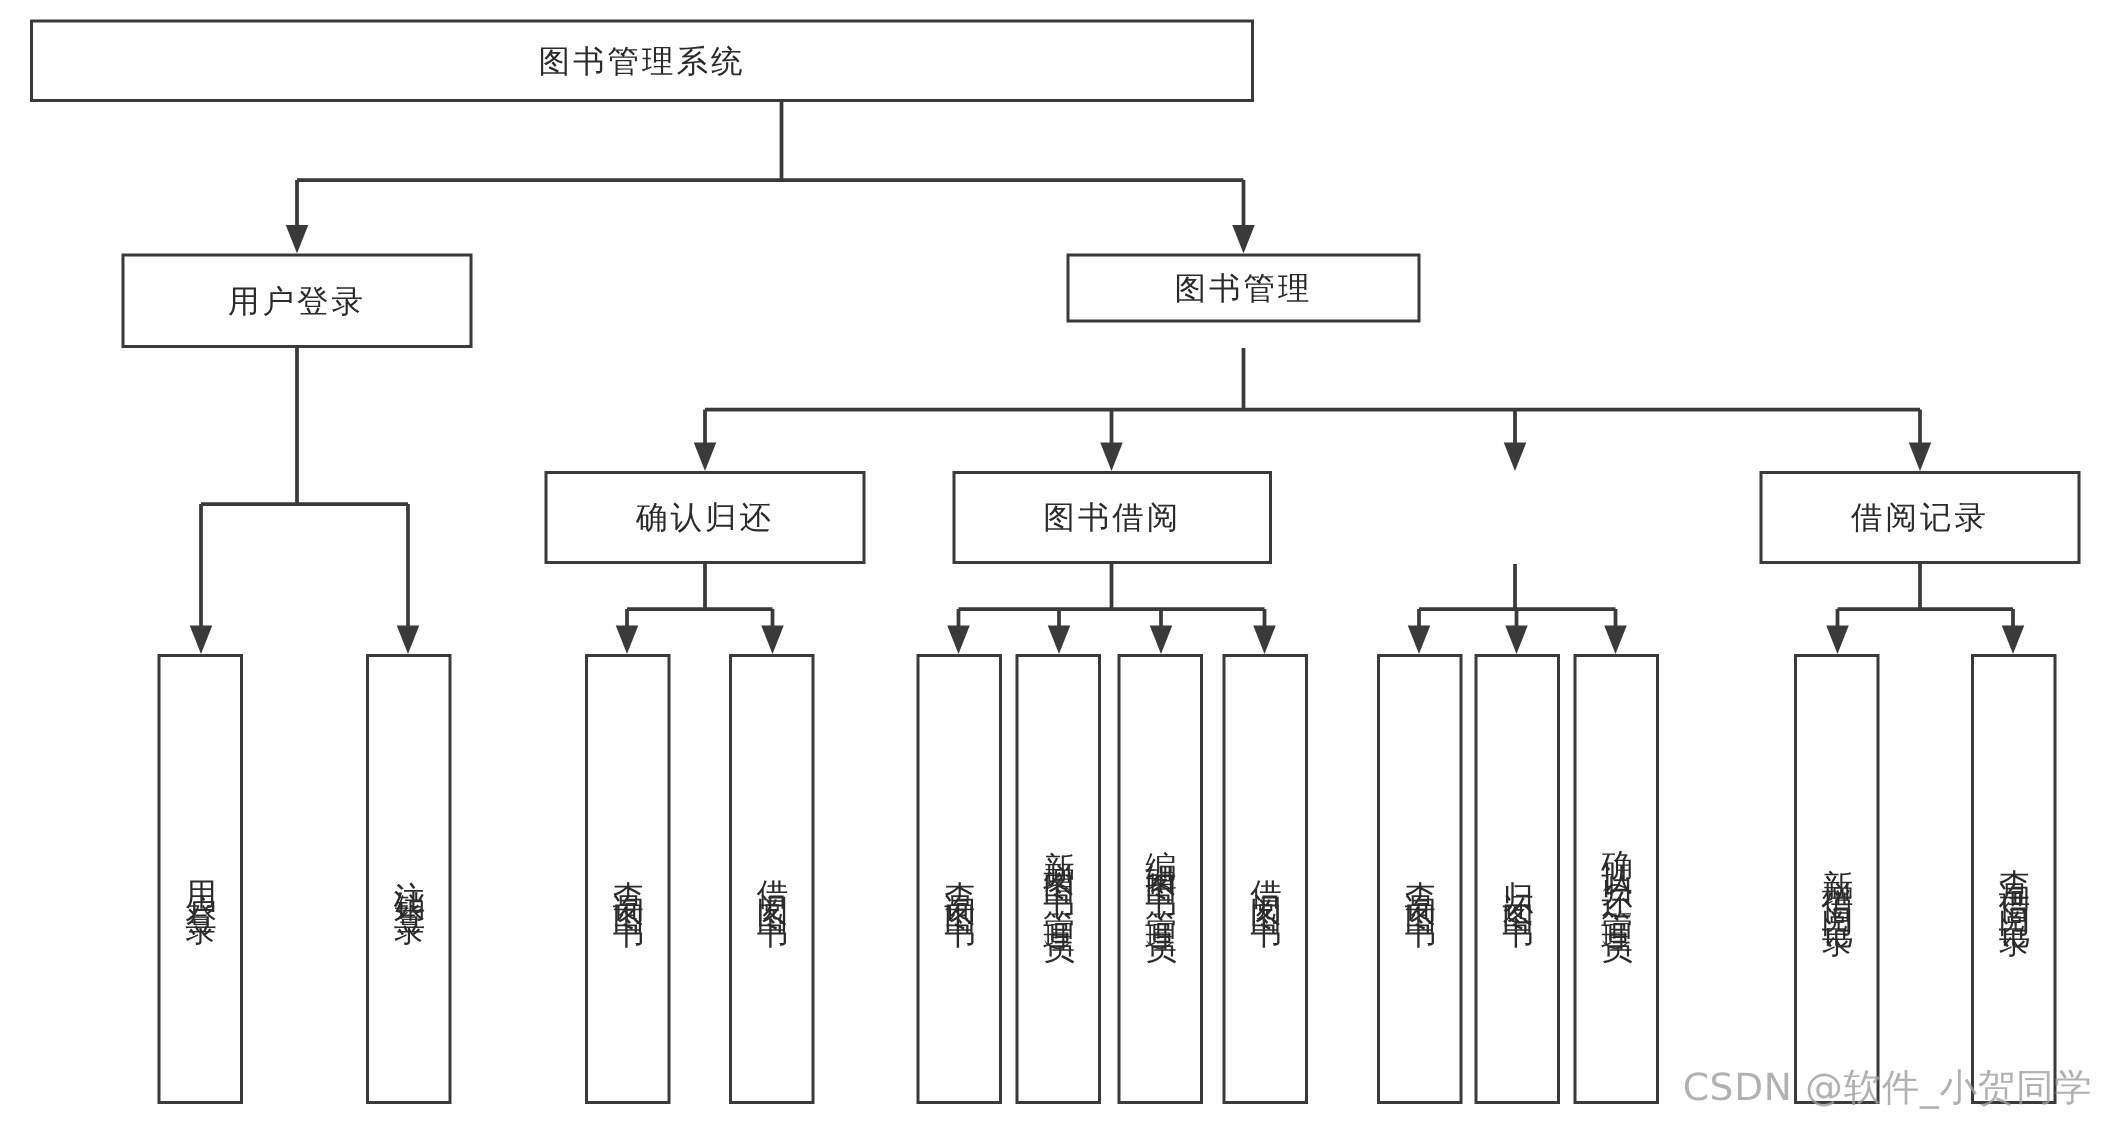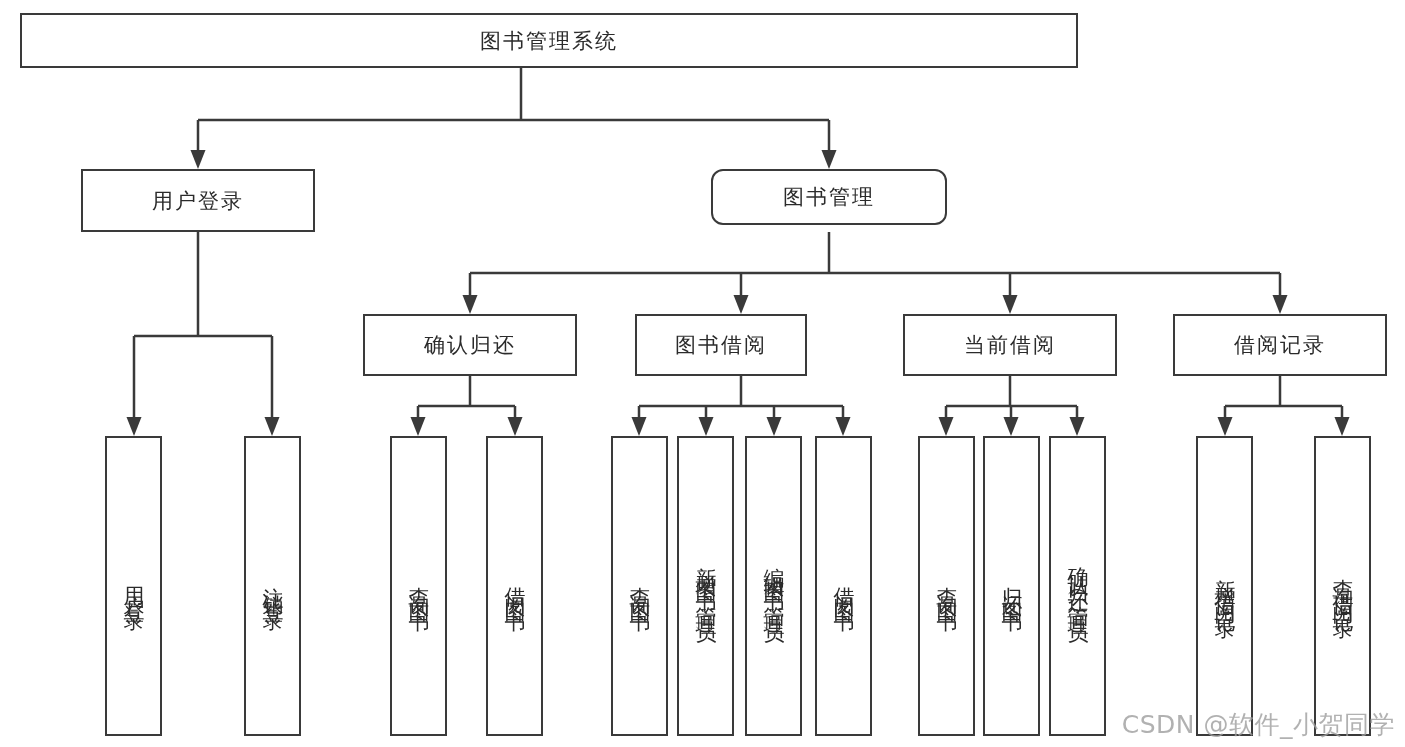--- a/index.html
+++ b/index.html
@@ -89,28 +89,27 @@
       <polygon points="766.5,417 781.5,417 774,436"></polygon>
       <polygon points="835.5,417 850.5,417 843,436"></polygon>
       <polygon points="938.5,417 953.5,417 946,436"></polygon>
       <polygon points="1003.5,417 1018.5,417 1011,436"></polygon>
       <polygon points="1069.5,417 1084.5,417 1077,436"></polygon>
       <polygon points="1217.5,417 1232.5,417 1225,436"></polygon>
       <polygon points="1334.5,417 1349.5,417 1342,436"></polygon>
     </g>
   </svg>
 
-  <div class="box" style="left:20px; top:13px; width:1058px; height:55px;">图书管理系统</div>
+  <div class="box" style="left:20px; top:13px; width:816px; height:55px;">图书管理系统</div>
 
   <div class="box" style="left:81px; top:169px; width:234px; height:63px;">用户登录</div>
-  <div class="box" style="left:711px; top:169px; width:236px; height:56px;border-radius:12px;">图书管理</div>
+  <div class="box" style="left:711px; top:169px; width:236px; height:46px;">图书管理</div>
 
   <div class="box" style="left:363px; top:314px; width:214px; height:62px;">确认归还</div>
-  <div class="box" style="left:635px; top:314px; width:172px; height:62px;">图书借阅</div>
-  <div class="box" style="left:903px; top:314px; width:214px; height:62px;">当前借阅</div>
+  <div class="box" style="left:635px; top:314px; width:213px; height:62px;">图书借阅</div>
   <div class="box" style="left:1173px; top:314px; width:214px; height:62px;">借阅记录</div>
 
   <div class="vbox" style="left:105px;">
     <span>用户登录</span>
   </div>
   <div class="vbox" style="left:244px;">
     <span>注销登录</span>
   </div>
 
   <div class="vbox" style="left:390px;">

